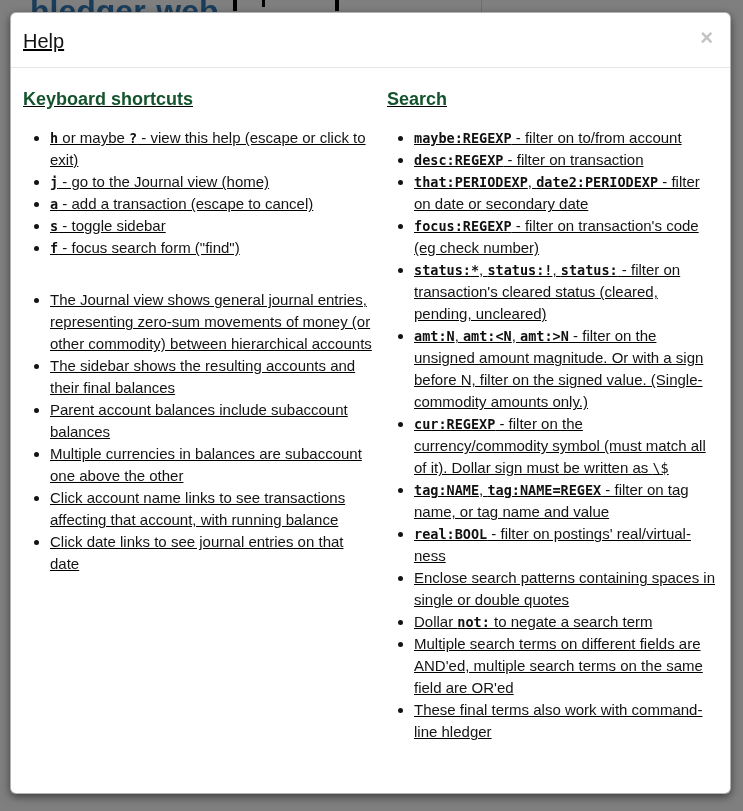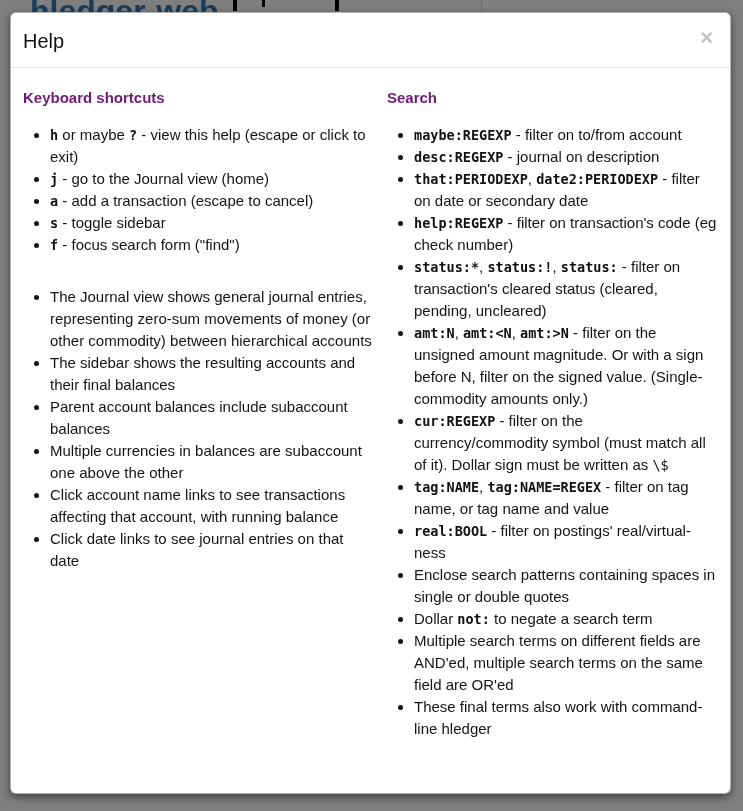--- a/index.html
+++ b/index.html
@@ -20,20 +20,21 @@
   .frag2{left:262px;width:3px;height:7px;}
   .frag3{left:335px;width:4px;height:11px;}
   
   .backdrop{position:absolute;inset:0;background:rgba(0,0,0,0.5);z-index:10;}
   
   .modal{
     position:absolute;z-index:20;left:10px;top:12px;width:721px;height:782px;
     background:#ffffff;border:1px solid rgba(0,0,0,0.3);border-radius:6px;
     box-shadow:0 3px 9px rgba(0,0,0,0.5);
     box-sizing:border-box;
+    text-decoration:underline;
   }
   .modal-header{
     position:relative;padding:16px 15px 14px 12px;
     border-bottom:1px solid #e5e5e5;
   }
   .modal-title{
     margin:0;font-size:20px;font-weight:500;color:#111;line-height:1.2;
   }
   .close-btn{
     position:absolute;top:10px;right:13px;
@@ -42,21 +43,21 @@
     font-family:"Liberation Sans",sans-serif;
   }
   .modal-body{
     display:flex;gap:12px;padding:20px 11px 20px 12px;box-sizing:border-box;
   }
   .col-left{width:352px;flex:none;}
   .col-right{flex:1;min-width:0;}
   .help-section{margin:0 0 30px;}
   .help-section:last-child{margin-bottom:8px;}
   .section-heading{
-    font-size:15px;font-weight:bold;color:#701a75;margin:0;line-height:1.3;
+    font-size:18px;font-weight:bold;color:#14532d;margin:0;line-height:1.3;
   }
   ul.help-list{
     margin:16px 0 0;padding:0 0 0 27px;list-style:disc;
   }
   ul.help-list li{
     font-size:15px;line-height:22px;color:#141414;margin:0;padding:0;
   }
   .code{
     font-family:"DejaVu Sans Mono","Liberation Mono",monospace;
     font-weight:bold;font-size:13.5px;color:#111;
@@ -105,23 +106,23 @@
             <li><span>Click account name links to see transactions affecting that account, with running balance</span></li>
             <li><span>Click date links to see journal entries on that date</span></li>
           </ul>
         </div>
       </div>
     <div class="col-right">
         <div class="help-section">
           <div class="section-heading">Search</div>
           <ul class="help-list">
             <li><span class="code">maybe:REGEXP</span><span> - filter on to/from account</span></li>
-            <li><span class="code">desc:REGEXP</span><span> - journal on description</span></li>
+            <li><span class="code">desc:REGEXP</span><span> - filter on transaction</span></li>
             <li><span class="code">that:PERIODEXP</span><span>, </span><span class="code">date2:PERIODEXP</span><span> - filter on date or secondary date</span></li>
-            <li><span class="code">help:REGEXP</span><span> - filter on transaction's code (eg check number)</span></li>
+            <li><span class="code">focus:REGEXP</span><span> - filter on transaction's code (eg check number)</span></li>
             <li><span class="code">status:*</span><span>, </span><span class="code">status:!</span><span>, </span><span class="code">status:</span><span> - filter on transaction's cleared status (cleared, pending, uncleared)</span></li>
             <li><span class="code">amt:N</span><span>, </span><span class="code">amt:&lt;N</span><span>, </span><span class="code">amt:&gt;N</span><span> - filter on the unsigned amount magnitude. Or with a sign before N, filter on the signed value. (Single-commodity amounts only.)</span></li>
             <li><span class="code">cur:REGEXP</span><span> - filter on the currency/commodity symbol (must match all of it). Dollar sign must be written as </span><span class="mono">\$</span></li>
             <li><span class="code">tag:NAME</span><span>, </span><span class="code">tag:NAME=REGEX</span><span> - filter on tag name, or tag name and value</span></li>
             <li><span class="code">real:BOOL</span><span> - filter on postings' real/virtual-ness</span></li>
             <li><span>Enclose search patterns containing spaces in single or double quotes</span></li>
             <li><span>Dollar </span><span class="code">not:</span><span> to negate a search term</span></li>
             <li><span>Multiple search terms on different fields are AND'ed, multiple search terms on the same field are OR'ed</span></li>
             <li><span>These final terms also work with command-line hledger</span></li>
           </ul>

